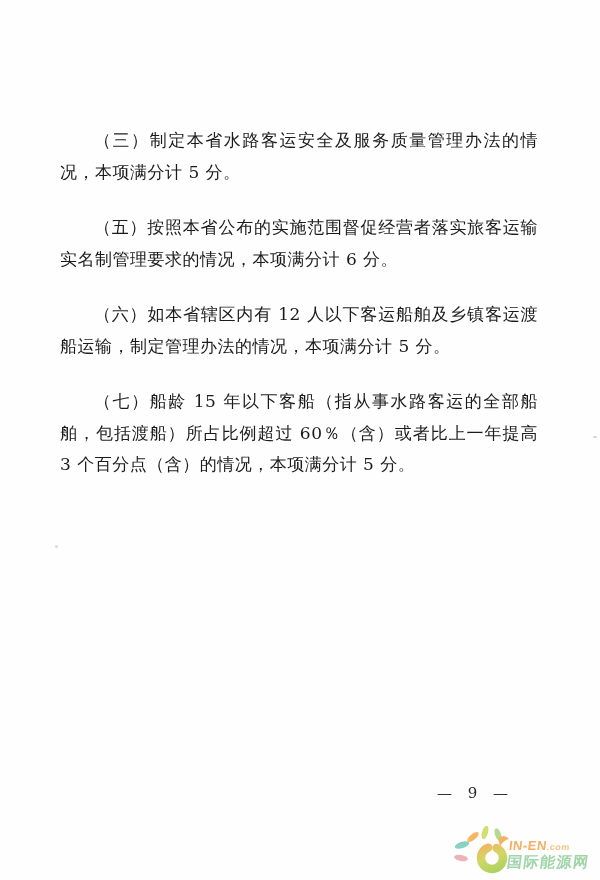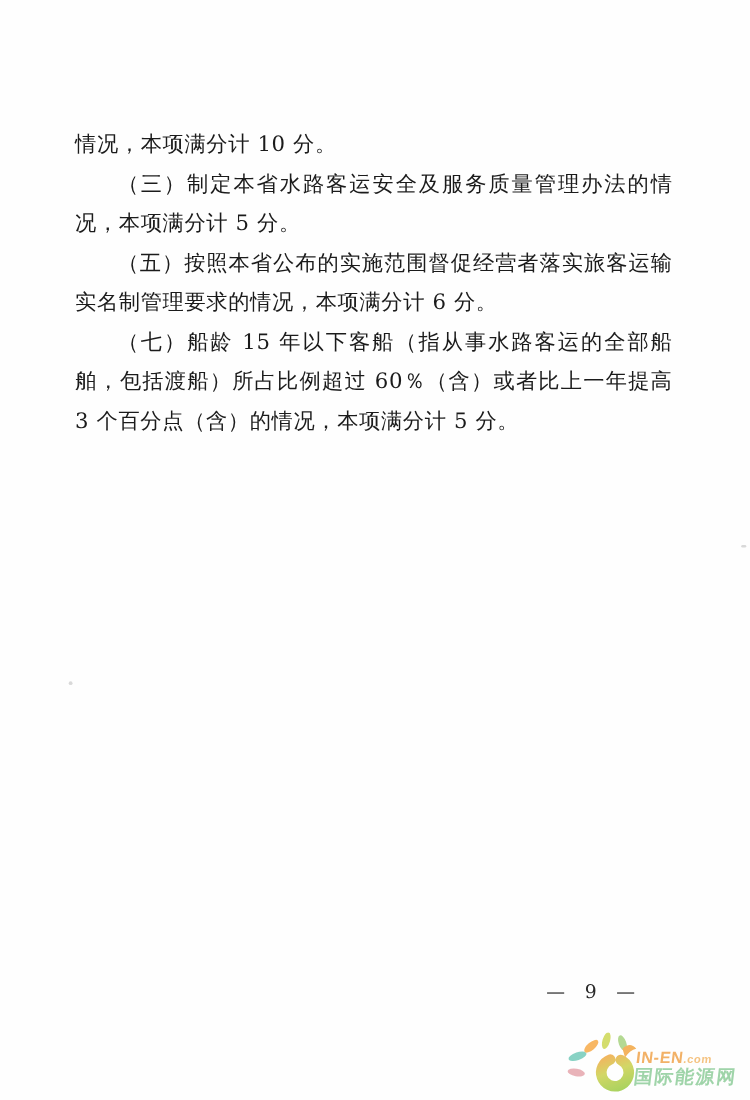--- a/index.html
+++ b/index.html
@@ -19,21 +19,21 @@
     position:absolute;
     left:60px;top:101px;width:478px;
     font-size:17px;
     line-height:31.5px;
     letter-spacing:0.5px;
     color:#1b1b1b;
     text-align:justify;
     text-justify:inter-character;
   }
   .doc-body p{margin:0;padding:0;}
-  .doc-body p.indent{text-indent:2em;}
+  .doc-body p.indent{text-indent:2em;margin-top:24px;}
 
   
   .page-num{
     position:absolute;
     left:430px;top:784px;width:86px;
     text-align:center;
     font-size:15px;
     color:#2a2a2a;
     letter-spacing:1px;
     word-spacing:9px;
@@ -78,23 +78,23 @@
     color:#8bcb97;
     letter-spacing:1.5px;
   }
 </style>
 </head>
 <body>
 
 <div class="page">
 
   <div class="doc-body">
-      <p class="">情况，本项满分计 10 分。</p>
       <p class="indent">（三）制定本省水路客运安全及服务质量管理办法的情况，本项满分计 5 分。</p>
       <p class="indent">（五）按照本省公布的实施范围督促经营者落实旅客运输实名制管理要求的情况，本项满分计 6 分。</p>
+      <p class="indent">（六）如本省辖区内有 12 人以下客运船舶及乡镇客运渡船运输，制定管理办法的情况，本项满分计 5 分。</p>
       <p class="indent">（七）船龄 15 年以下客船（指从事水路客运的全部船舶，包括渡船）所占比例超过 60％（含）或者比上一年提高 3 个百分点（含）的情况，本项满分计 5 分。</p>
     </div>
 
   <div class="speck speck-a"></div>
   <div class="speck speck-b"></div>
 
   <div class="page-num">— 9 —</div>
 
   <div class="watermark">
     <svg class="wm-mark" width="72" height="54" viewBox="0 0 72 54">

